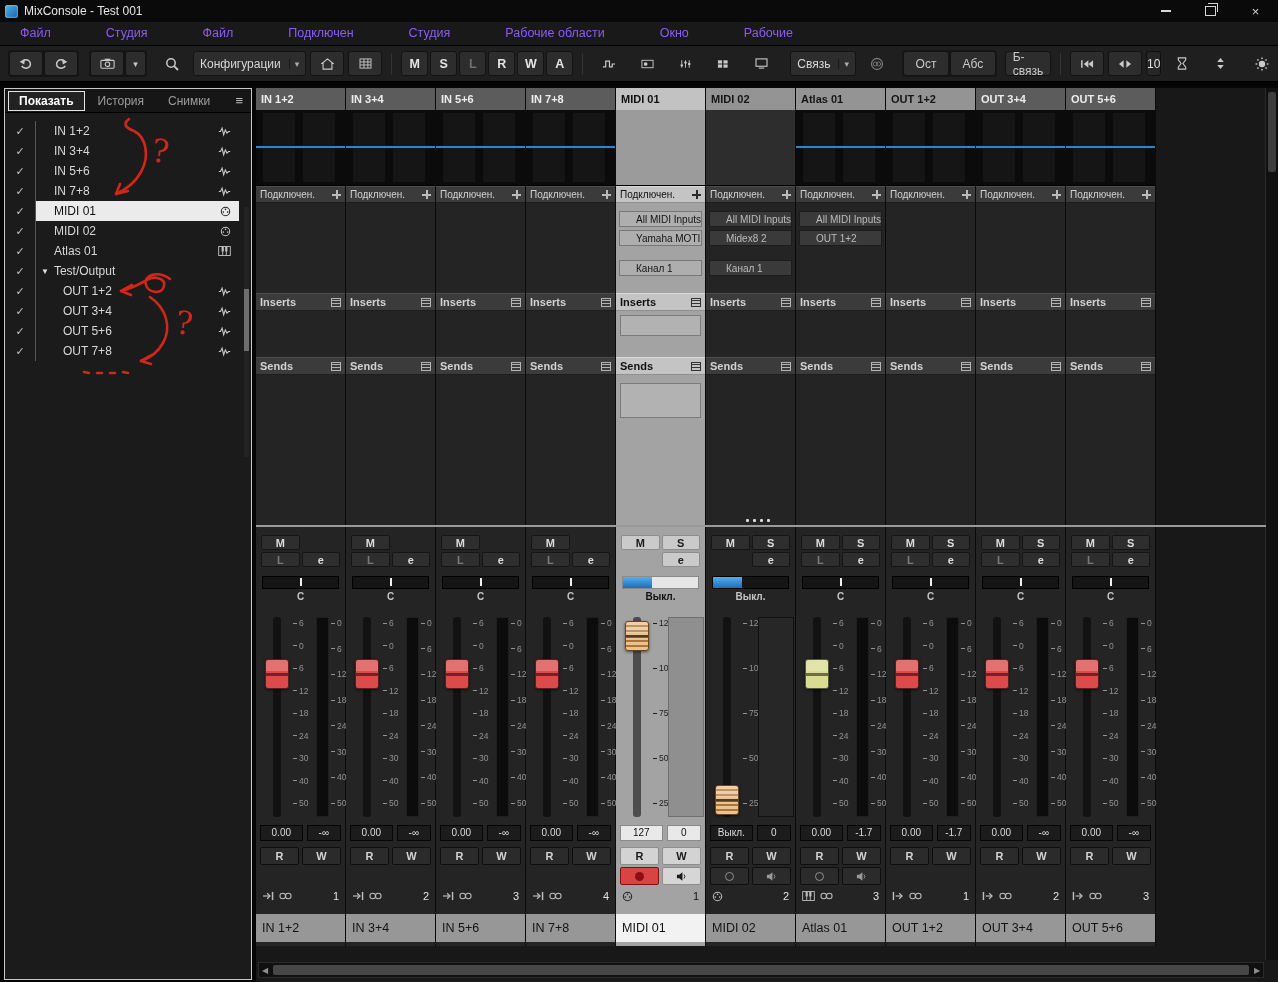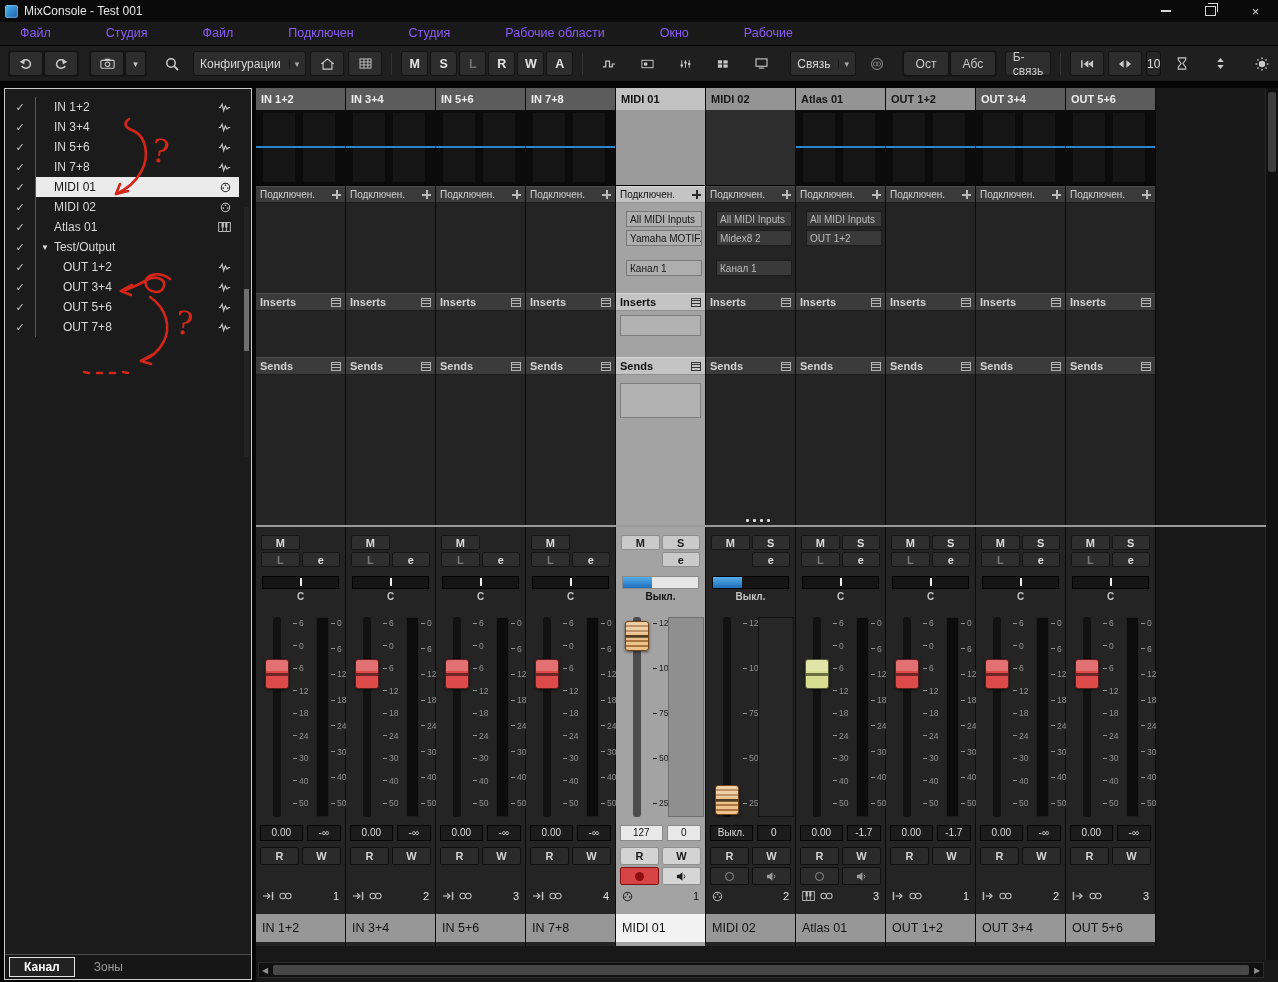--- a/index.html
+++ b/index.html
@@ -69,22 +69,22 @@
     display:flex;align-items:center;justify-content:space-between;padding:0 4px;box-sizing:border-box;}
   .st-routing{height:17px;font-size:10px;}
   .st-inserts,.st-sends{height:18px;font-size:11px;font-weight:bold;}
   .sel .st-bar{background:#c4c4c4;border-top-color:#d8d8d8;border-bottom-color:#8f8f8f;color:#101010;}
   .mini-plus{width:9px;height:9px;position:relative;opacity:.85;}
   .mini-plus::before{content:"";position:absolute;left:0;right:0;top:4px;height:1.5px;background:currentColor;}
   .mini-plus::after{content:"";position:absolute;top:0;bottom:0;left:4px;width:1.5px;background:currentColor;}
   .mini-rack{width:10px;height:9px;border:1px solid currentColor;box-sizing:border-box;
     background:repeating-linear-gradient(0deg,transparent 0 2px,currentColor 2px 3px);opacity:.8;}
   .st-slots{height:90px;position:relative;}
-  .slot{position:absolute;left:10px;right:3px;height:16px;background:#3a3a3a;border:1px solid #1c1c1c;color:#bcbcbc;
-    font-size:10px;line-height:15px;padding:0 3px;white-space:nowrap;overflow:hidden;box-sizing:border-box;}
+  .slot{position:absolute;left:3px;right:3px;height:16px;background:#3a3a3a;border:1px solid #1c1c1c;color:#bcbcbc;
+    font-size:10px;line-height:15px;padding:0 16px;white-space:nowrap;overflow:hidden;box-sizing:border-box;}
   .sel .slot{background:#aeaeae;border-color:#777;color:#141414;}
   .slot-p0{top:8px;} .slot-p1{top:27px;} .slot-p2{top:57px;}
   .st-ins{height:46px;position:relative;}
   .st-send{height:50px;position:relative;}
   .empty-slot{position:absolute;left:4px;right:4px;top:4px;height:19px;background:#b2b2b2;border:1px solid #7c7c7c;}
   .empty-slot.tall{top:8px;height:33px;}
   .st-space{height:108px;}
   .st-ctrl{height:36px;display:grid;grid-template-columns:1fr 1fr;gap:2px;padding:2px 5px;box-sizing:border-box;}
   .cbtn{background:#2e2e2e;border:1px solid #151515;border-radius:2px;color:#dcdcdc;font-size:11px;font-weight:bold;
     display:flex;align-items:center;justify-content:center;}
@@ -319,20 +319,26 @@
   <span class="tb-icon">
       <svg width="16" height="16" viewBox="0 0 16 16">
         <path d="M8 4.8A3.2 3.2 0 1 0 8 11.2 3.2 3.2 0 1 0 8 4.8 M8 .8l1 2.3h-2zM8 15.2l1-2.3h-2zM.8 8l2.3-1v2zM15.2 8l-2.3-1v2zM2.9 2.9l2.3.9-1.4 1.4zM13.1 13.1l-2.3-.9 1.4-1.4zM13.1 2.9l-.9 2.3-1.4-1.4zM2.9 13.1l.9-2.3 1.4 1.4z" fill="currentColor"></path>
       </svg>
     </span>
   <span class="tb-gap" style="width:10px"></span>
 
 </div>
 
 <div class="left-panel">
+  <div class="lp-tabs" id="lp-tabs">
+      <span class="lp-tab active">Показать</span>
+      <span class="lp-tab">История</span>
+      <span class="lp-tab">Снимки</span>
+      <span class="lp-menu">≡</span>
+    </div>
   <div class="lp-list" id="channel-list">
       <div class="lp-row">
         <span class="lp-check">✓</span>
         <span class="lp-body ind-1">
           <span class="lp-label">IN 1+2</span>
           <span class="lp-ic">
             <svg width="13" height="11" viewBox="0 0 16 12">
               <polyline points="1,6 3,6 5,2 7,10 9,4 11,8 13,6 15,6" fill="none" stroke="currentColor" stroke-width="1.4"></polyline>
             </svg>
           </span>
@@ -461,24 +467,20 @@
           <span class="lp-ic">
             <svg width="13" height="11" viewBox="0 0 16 12">
               <polyline points="1,6 3,6 5,2 7,10 9,4 11,8 13,6 15,6" fill="none" stroke="currentColor" stroke-width="1.4"></polyline>
             </svg>
           </span>
         </span>
       </div>
     </div>
   <div class="lp-scroll">
       <span class="lp-thumb"></span>
-    </div>
-  <div class="lp-bottom" id="lp-bottom-tabs">
-      <span class="lp-btab active">Канал</span>
-      <span class="lp-btab">Зоны</span>
     </div>
 </div>
 
 <div class="mixer">
   <div class="strips" id="strips">
       <div class="strip">
         <div class="st-header hdr-dark">IN 1+2</div>
         <div class="st-meters ">
           <span class="mc mc1"></span>
           <span class="mc mc2"></span>

